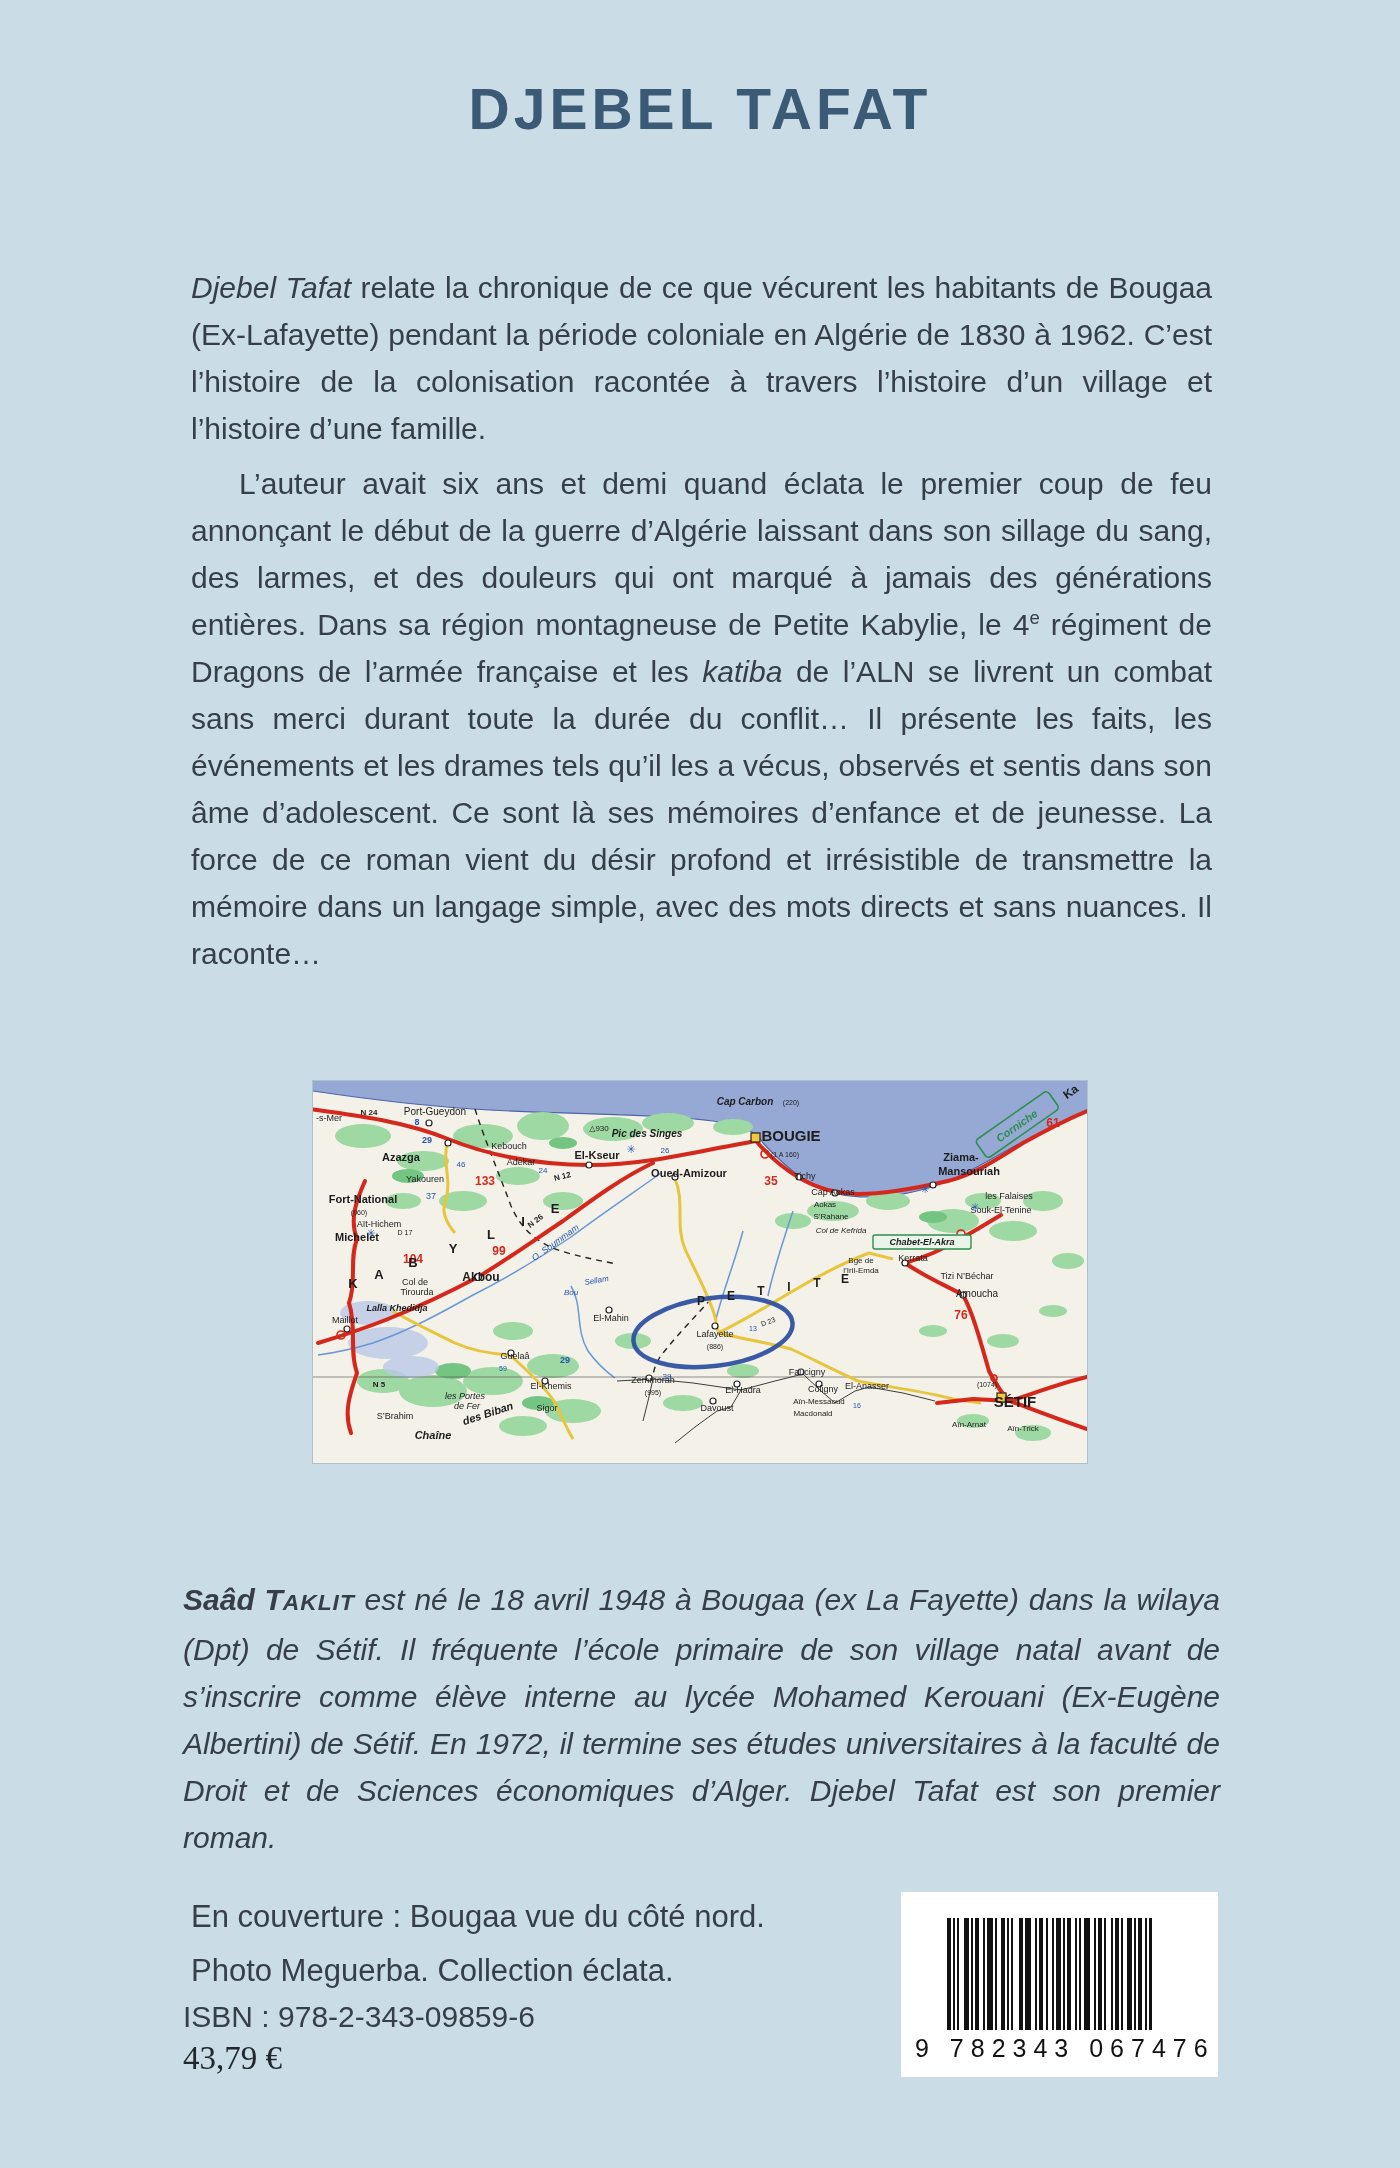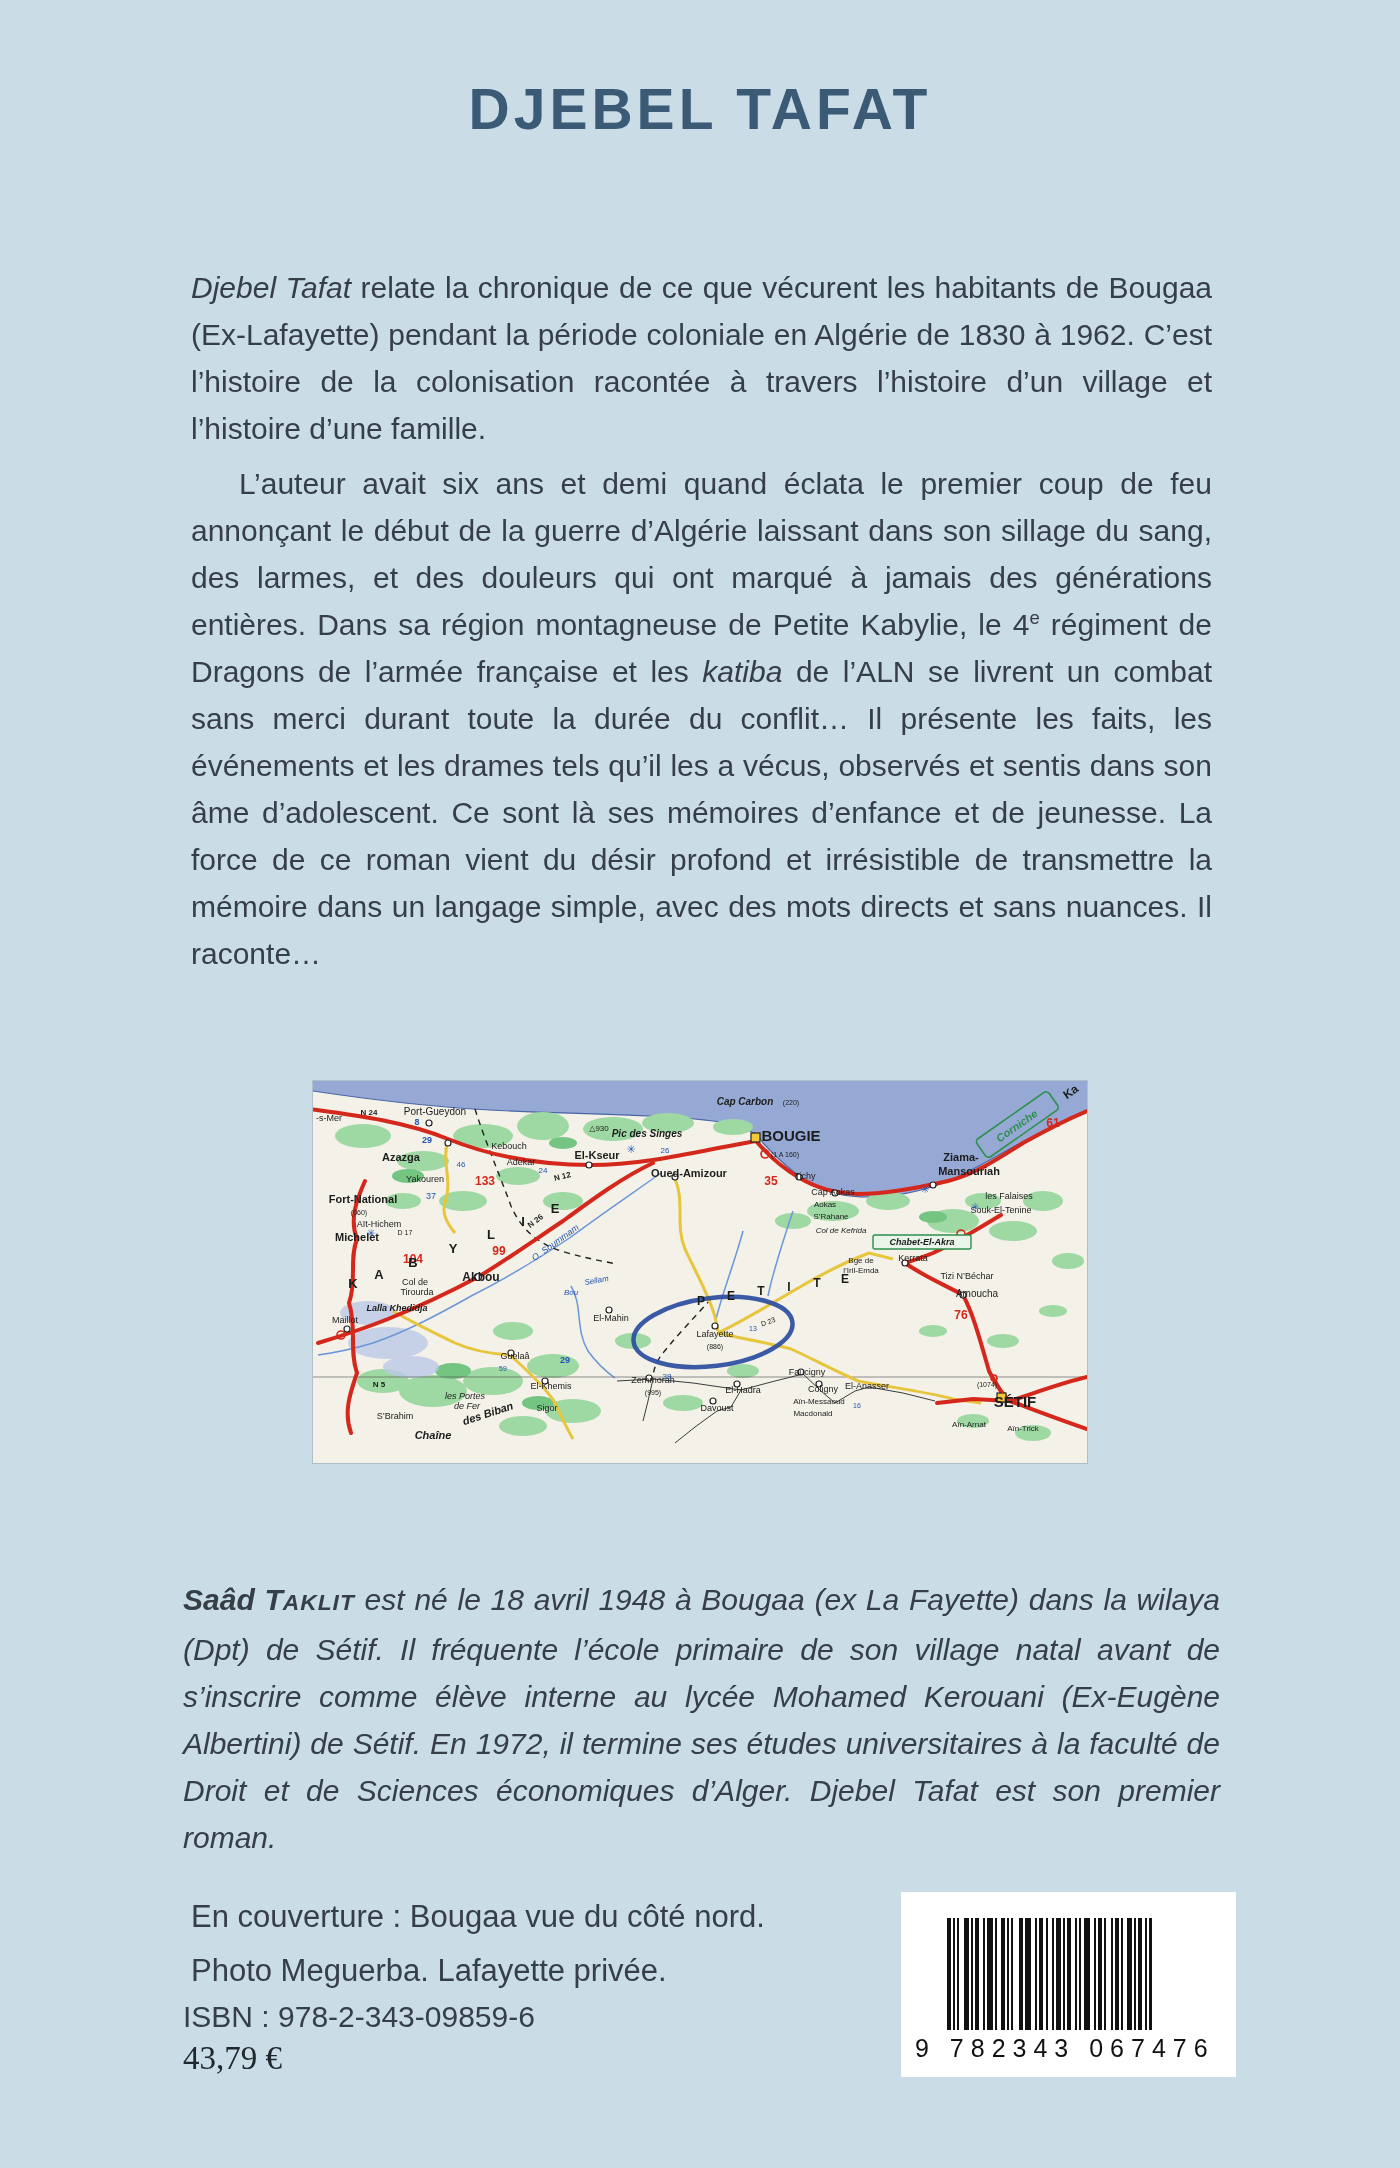--- a/index.html
+++ b/index.html
@@ -20,21 +20,21 @@
   .bio{position:absolute;top:1576px;left:183px;width:1037px;
     font-size:30px;line-height:47px;color:#363e47;text-align:justify;font-style:italic;}
   .bio p{margin:0;}
   .seg-b{font-weight:700;}
   .seg-bsc{font-weight:700;font-size:0.76em;letter-spacing:1px;}
   .credits{position:absolute;top:1886px;left:183px;color:#363e47;font-size:31px;line-height:46px;}
   .credits p{margin:8px;}
   .isbn-line{position:absolute;top:2000px;left:183px;margin:0;font-size:30px;color:#363e47;}
   .price-line{position:absolute;top:2040px;left:183px;margin:0;font-size:33px;color:#20282e;
     font-family:"Liberation Serif",serif;}
-  .barcode{position:absolute;top:1892px;left:901px;width:317px;height:185px;background:#ffffff;padding-left:18px;}
+  .barcode{position:absolute;top:1892px;left:901px;width:317px;height:185px;background:#ffffff;}
   .bars{position:absolute;left:46px;top:26px;height:112px;display:flex;align-items:stretch;}
   .bars div{background:#111;height:100%;}
   .barcode-digits{position:absolute;left:14px;bottom:14px;font-size:25px;letter-spacing:7px;
     color:#111;background:#ffffff;white-space:nowrap;}
 </style>
 </head>
 <body>
 
 <div class="page">
 
@@ -294,21 +294,21 @@
         </g>
     </svg>
   </figure>
 
   <section class="bio">
     <p class="para"><span class="seg-b">Saâd T</span><span class="seg-bsc">AKLIT</span><span> est né le 18 avril 1948 à Bougaa (ex La Fayette) dans la wilaya (Dpt) de Sétif. Il fréquente l’école primaire de son village natal avant de s’inscrire comme élève interne au lycée Mohamed Kerouani (Ex-Eugène Albertini) de Sétif. En 1972, il termine ses études universitaires à la faculté de Droit et de Sciences économiques d’Alger. Djebel Tafat est son premier roman.</span></p>
   </section>
 
   <section class="credits">
     <p>En couverture : Bougaa vue du côté nord.</p>
-    <p>Photo Meguerba. Lafayette privée.</p>
+    <p>Photo Meguerba. Collection éclata.</p>
   </section>
 
   <p class="isbn-line">ISBN : 978-2-343-09859-6</p>
   <p class="price-line">43,79 €</p>
 
   <div class="barcode">
     <div class="bars" id="barcode-bars">
         <div style="width: 4px; margin-right: 2px;"></div>
         <div style="width: 2px; margin-right: 2px;"></div>
         <div style="width: 2px; margin-right: 5px;"></div>

